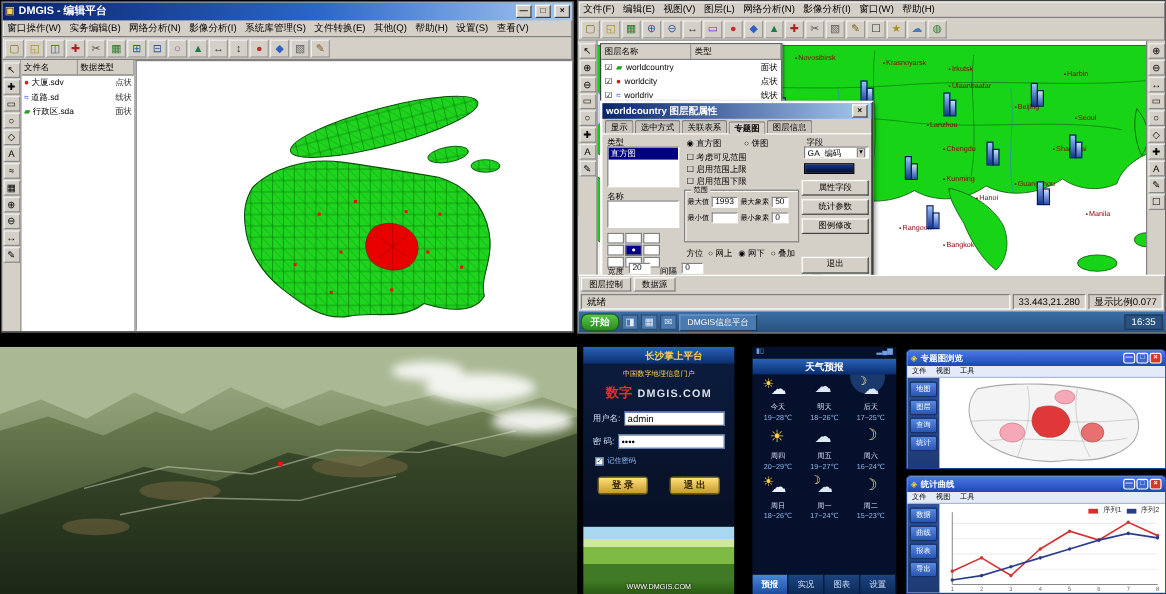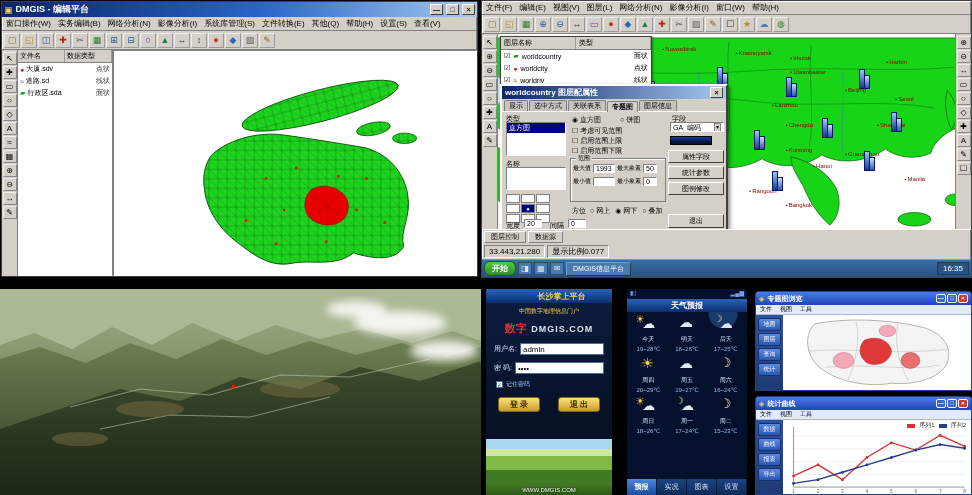--- a/index.html
+++ b/index.html
@@ -559,20 +559,21 @@
         </div>
       </div>
     </div>
 
     <div class="bottomtabs">
 
     <span class="btab">图层控制</span>
         <span class="btab">数据源</span>
       </div>
     <div class="statusbar" style="flex-basis:13px">
+      <span class="scell grow">就绪</span>
       <span class="scell">33.443,21.280</span>
       <span class="scell">显示比例0.077</span>
     </div>
     <div class="taskbar">
       <span class="startbtn">开始</span>
       <span style="display:flex;gap:2px">
 
       <span class="qicon">◨</span>
           <span class="qicon">▦</span>
           <span class="qicon">✉</span>

